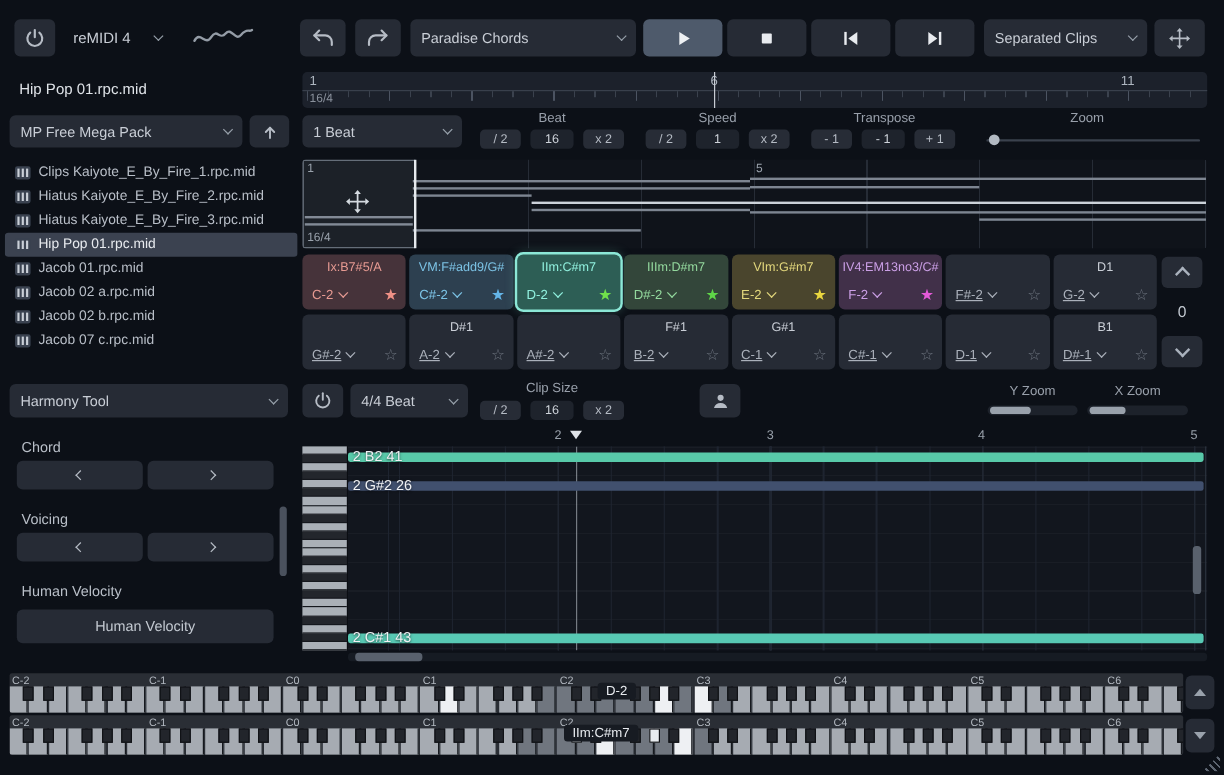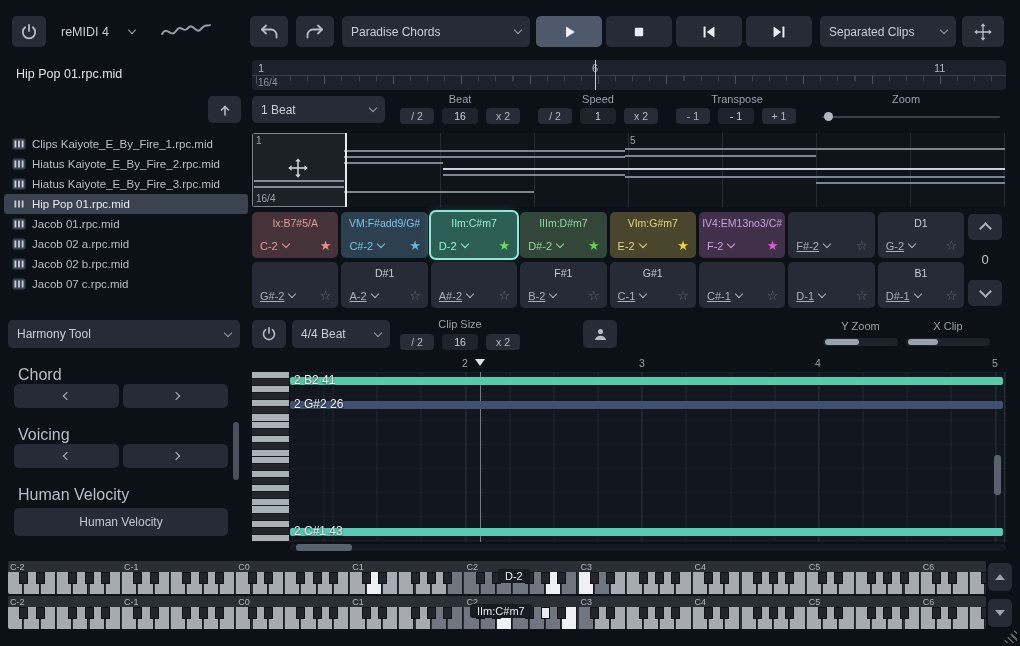--- a/index.html
+++ b/index.html
@@ -8,21 +8,21 @@
   .app { position:relative; width:1020px; height:646px; background:#0c1017; overflow:hidden; color:#c3c9d1; }
 
   .btn { position:absolute; background:#262b35; border-radius:5px; display:flex; align-items:center; justify-content:center; color:#b6bcc5; cursor:default; }
   .btn.lit { background:#4e5a6b; }
   .dd { position:absolute; background:#262b35; border-radius:5px; display:flex; align-items:center; justify-content:space-between; padding:0 9px; font-size:12px; color:#c9ced6; white-space:nowrap; }
   .dd.plain { background:transparent; font-size:12.5px; }
   .dd .chev { color:#97a0aa; margin-left:8px; }
   .pill { position:absolute; background:#272c36; border-radius:4px; font-size:10.5px; color:#b5bbc4; display:flex; align-items:center; justify-content:center; }
   .pill.val { background:#1e232c; color:#ced3da; }
   .ctl-label { position:absolute; font-size:11px; color:#99a0ab; text-align:center; }
-  .panel-label { position:absolute; font-size:16px; color:#b9bfc8; }
+  .panel-label { position:absolute; font-size:12px; color:#b9bfc8; }
   .txt { position:absolute; }
 
   .chev { display:inline-block; width:6px; height:6px; border-right:1.5px solid currentColor; border-bottom:1.5px solid currentColor; flex:none; }
   .chev.d { transform:rotate(45deg); margin-top:-3px; }
   .chev.u { transform:rotate(-135deg); margin-top:3px; }
   .chev.l { transform:rotate(135deg); }
   .chev.r { transform:rotate(-45deg); }
   .chev.big { width:9px; height:9px; border-width:2px; color:#aab2bd; }
   .tri { width:0; height:0; border-left:5px solid transparent; border-right:5px solid transparent; }
   .tri.up { border-bottom:6px solid #9aa2ac; }
@@ -179,20 +179,24 @@
     <svg width="20" height="20" viewBox="0 0 24 24" fill="currentColor">
         <path d="M12 4.5v15M4.5 12h15" stroke="currentColor" stroke-width="1.6"></path>
         <path d="M12 1.5l-3 3.5h6z"></path>
         <path d="M12 22.5l-3-3.5h6z"></path>
         <path d="M1.5 12l3.5-3v6z"></path>
         <path d="M22.5 12l-3.5-3v6z"></path>
       </svg>
   </div>
 
   <div class="txt" style="left:16px;top:67px;font-size:12.5px;color:#dfe3e8">Hip Pop 01.rpc.mid</div>
+  <div class="dd" style="left:8px;top:96px;width:194px;height:27px">
+    <span>MP Free Mega Pack</span>
+      <i class="chev d"></i>
+  </div>
   <div class="btn" style="left:208px;top:96px;width:33px;height:27px">
     <svg width="14" height="14" viewBox="0 0 14 14" fill="none" stroke="currentColor" stroke-width="1.6" stroke-linecap="round" stroke-linejoin="round">
         <path d="M7 12V3.5"></path>
         <path d="M3.5 7L7 3.5 10.5 7"></path>
       </svg>
   </div>
   <div class="file-list" style="left:4px;top:134px;width:244px;height:176px">
     <div class="file-item">
         <svg class="fic" viewBox="0 0 14 12">
           <rect x="0.5" y="0.5" width="13" height="11" rx="2" fill="#3a4250"></rect>
@@ -522,21 +526,21 @@
   <div class="btn" style="left:583px;top:320px;width:34px;height:28px">
     <svg width="17" height="17" viewBox="0 0 20 20" fill="currentColor">
         <circle cx="10" cy="6.5" r="3"></circle>
         <path d="M3.5 16.5c.9-3.4 3.2-5 6.5-5s5.6 1.6 6.5 5z"></path>
       </svg>
   </div>
   <span class="ctl-label" style="left:823px;top:320px;width:75px">Y Zoom</span>
   <div class="hslider" style="left:823px;top:338px;width:75px">
     <div class="hs-handle" style="left:2px;width:34px"></div>
   </div>
-  <span class="ctl-label" style="left:906px;top:320px;width:84px">X Clip</span>
+  <span class="ctl-label" style="left:906px;top:320px;width:84px">X Zoom</span>
   <div class="hslider" style="left:906px;top:338px;width:84px">
     <div class="hs-handle" style="left:2px;width:30px"></div>
   </div>
 
   <span class="panel-label" style="left:18px;top:366px">Chord</span>
   <div class="btn" style="left:14px;top:384px;width:105px;height:24px">
       <i class="chev l"></i>
     </div>
   <div class="btn" style="left:123px;top:384px;width:105px;height:24px">
       <i class="chev r"></i>

